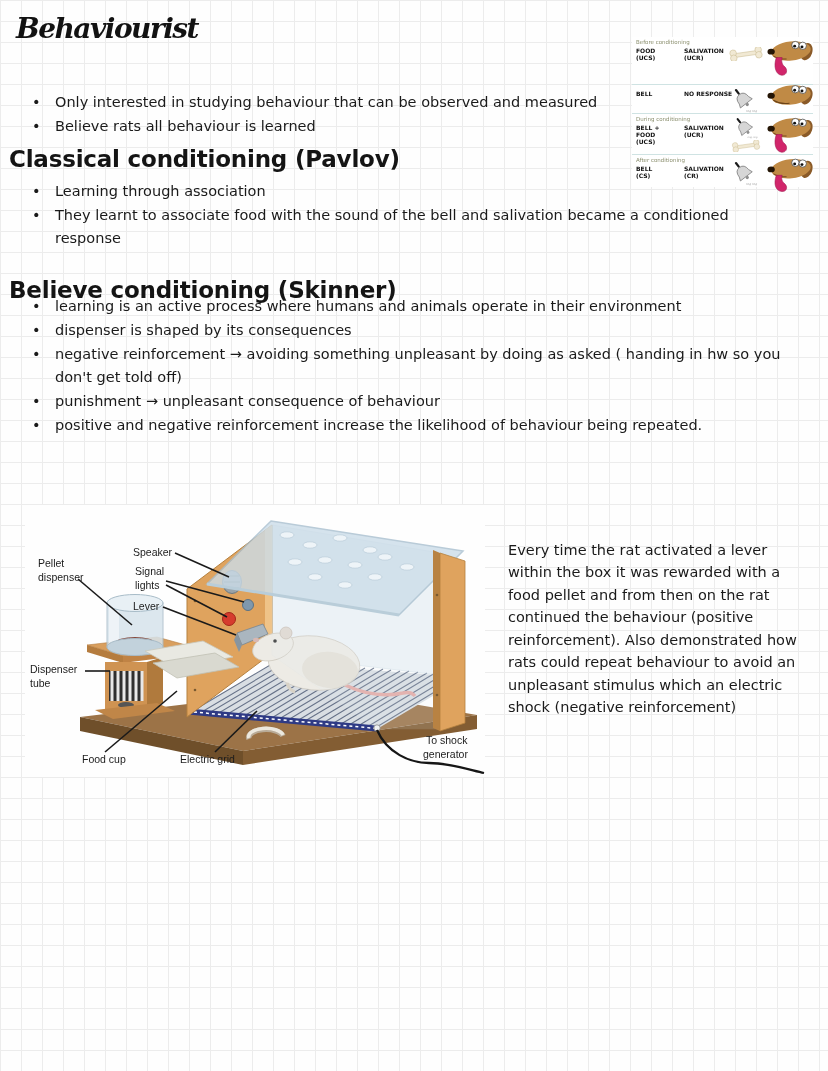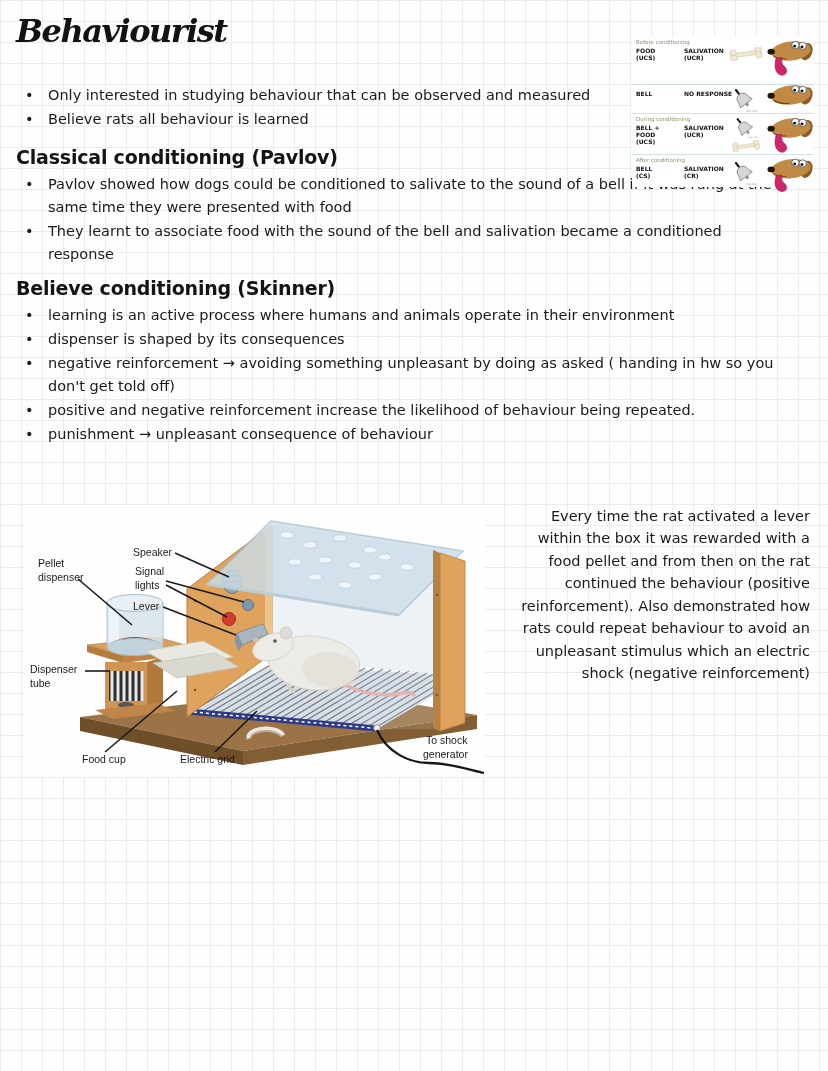--- a/index.html
+++ b/index.html
@@ -8,30 +8,30 @@
     background-color:#fefefe;
     background-image:
       linear-gradient(to right,#ececec 1px,transparent 1px),
       linear-gradient(to bottom,#ececec 1px,transparent 1px);
     background-size:21px 21px;
     font-family:"DejaVu Sans",sans-serif;color:#1b1b1b;
   }
   .title{
     position:absolute;left:16px;top:12px;margin:0;
     font-family:"DejaVu Serif",serif;font-style:italic;font-weight:700;
-    font-size:32px;letter-spacing:-1.5px;color:#121212;
+    font-size:28px;letter-spacing:-1.5px;color:#121212;
   }
-  .bullets{position:absolute;left:20px;margin:0;padding:0;list-style:none;
+  .bullets{position:absolute;left:20px;margin:7px;padding:0;list-style:none;
     width:772px;font-size:14.5px;line-height:23px;color:#1a1a1a;}
   .bullets li{position:relative;padding-left:28px;margin-bottom:1px;}
   .bullets li::before{content:"\2022";position:absolute;left:5px;top:0;}
-  .section-heading{position:absolute;left:16px;margin:0;font-size:19px;
+  .section-heading{position:absolute;left:9px;margin:0;font-size:23px;
     font-weight:600;letter-spacing:-0.2px;color:#141414;}
-  .skinner-caption{position:absolute;left:508px;top:490px;width:302px;
-    font-size:14.5px;line-height:22.5px;color:#1a1a1a;text-align:right;}
+  .skinner-caption{position:absolute;left:508px;top:524px;width:302px;
+    font-size:14.5px;line-height:22.5px;color:#1a1a1a;}
 
   
   .pav-panel{position:absolute;left:632px;top:37px;width:181px;height:150px;
     background:#ffffff;}
   .pav-row{position:relative;border-bottom:1px solid #cfe3e3;}
   .pav-row.r1{height:47px;} .pav-row.r2{height:28px;}
   .pav-row.r3{height:40px;} .pav-row.r4{height:34px;border-bottom:none;}
   .pav-phase{position:absolute;top:2px;left:4px;font-size:5.5px;color:#8b8f6e;}
   .pav-stim,.pav-resp{position:absolute;font-size:6px;font-weight:700;
     line-height:7px;white-space:pre-line;color:#111;}
@@ -60,31 +60,31 @@
 
   <h1 class="title">Behaviourist</h1>
 
   <ul class="bullets" style="top:84px;">
     <li>Only interested in studying behaviour that can be observed and measured</li>
     <li>Believe rats all behaviour is learned</li>
   </ul>
 
   <h2 class="section-heading" style="top:146px;">Classical conditioning (Pavlov)</h2>
   <ul class="bullets" style="top:173px;">
-    <li>Pavlov showed how dogs could be conditioned to salivate to the sound of a bell if it was rung at the same time they were presented with food</li>
+    <li>Learning through association</li>
     <li>They learnt to associate food with the sound of the bell and salivation became a conditioned response</li>
   </ul>
 
   <h2 class="section-heading" style="top:277px;">Believe conditioning (Skinner)</h2>
-  <ul class="bullets" style="top:304px;">
+  <ul class="bullets" style="top:288px;">
     <li>learning is an active process where humans and animals operate in their environment</li>
     <li>dispenser is shaped by its consequences</li>
     <li>negative reinforcement → avoiding something unpleasant by doing as asked ( handing in hw so you don't get told off)</li>
+    <li>punishment → unpleasant consequence of behaviour</li>
     <li>positive and negative reinforcement increase the likelihood of behaviour being repeated.</li>
-    <li>punishment → unpleasant consequence of behaviour</li>
   </ul>
 
   <div class="pav-panel">
 
     <div class="pav-row r1">
       <div class="pav-phase">Before conditioning</div>
       <div class="pav-stim">FOOD
 (UCS)</div>
       <div class="pav-resp">SALIVATION
 (UCR)</div>

